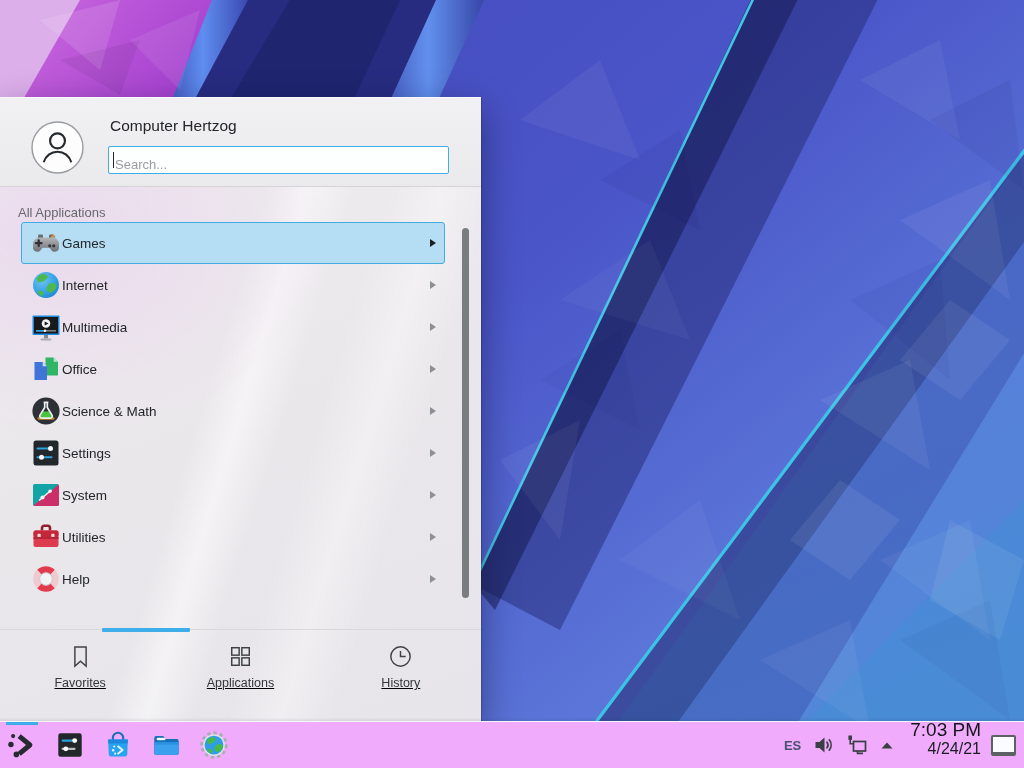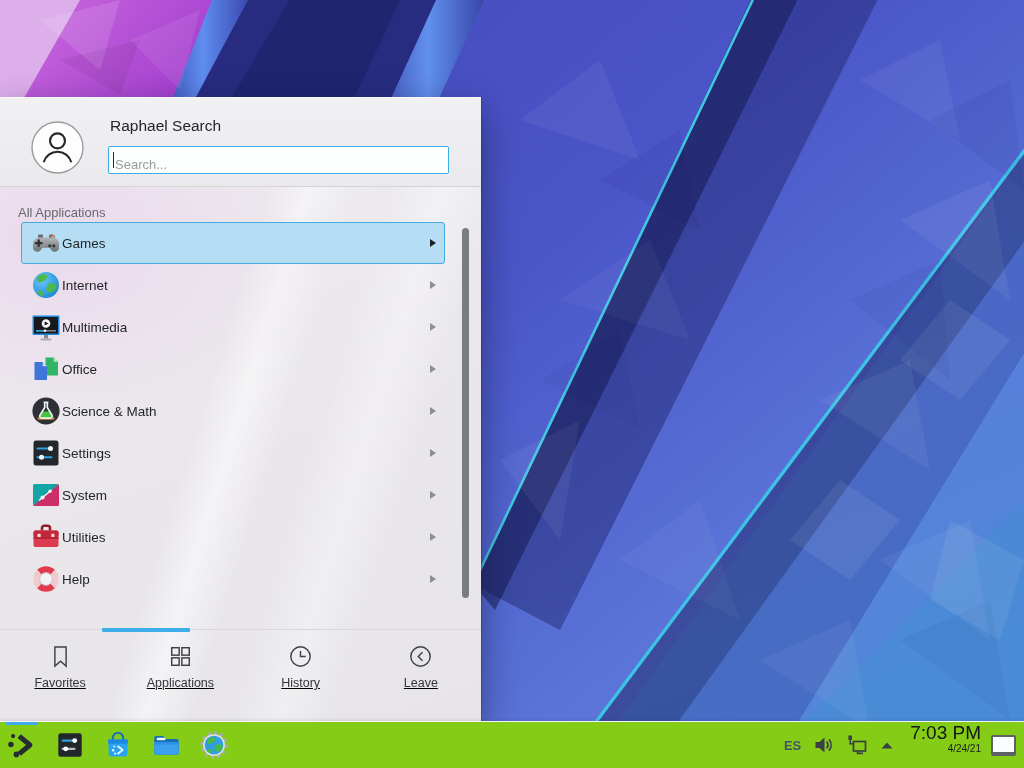--- a/index.html
+++ b/index.html
@@ -38,34 +38,34 @@
   .cat-row.selected .cat-arrow{border-left-color:#1d2023;}
   .scrollbar{position:absolute;right:12px;top:130px;width:7px;height:370px;background:#797d80;border-radius:3.5px;}
   .menu-footer{position:absolute;left:0;right:0;bottom:0;height:92px;border-top:1px solid #d9d7da;text-decoration:underline;}
   .tab-indicator{position:absolute;top:-2px;left:102px;width:88px;height:4px;background:#3daee9;border-radius:1px;}
   .tabs{display:flex;height:100%;}
   .tab{flex:1;display:flex;flex-direction:column;align-items:center;padding-top:13px;cursor:default;}
   .tab svg{width:27px;height:27px;display:block;}
   .tab-label{margin-top:6px;font-size:12.5px;color:#32363a;}
 
   
-  .taskbar{position:absolute;left:0;bottom:0;width:100%;height:46px;background:#84cc16;
+  .taskbar{position:absolute;left:0;bottom:0;width:100%;height:46px;background:#f0abfc;
     border-top:1px solid #f5f6f7;box-shadow:0 -1px 3px rgba(30,30,60,0.12);}
   .task-apps{position:absolute;left:6px;top:0;height:100%;display:flex;align-items:center;gap:16px;}
   .task-btn{width:32px;height:32px;position:relative;display:flex;align-items:center;justify-content:center;}
   .task-btn svg{width:30px;height:30px;display:block;}
   .task-btn.active::before{content:"";position:absolute;left:0px;right:0px;top:-7px;height:3px;background:#3daee9;}
   .tray{position:absolute;right:0;top:0;height:100%;display:flex;align-items:center;padding-right:8px;}
   .kbd{font-size:13px;font-weight:bold;color:#46536e;margin-right:12px;}
   .tray-icon{width:22px;height:22px;margin-right:11px;display:flex;align-items:center;justify-content:center;}
   .tray-icon svg{width:22px;height:22px;display:block;}
   .tray-icon.caret-up{width:16px;}
   .clock{text-align:right;margin:0 10px 13px 4px;line-height:1;}
   .time{font-size:19px;color:#141618;}
-  .date{font-size:10px;color:#1b1e21;margin-top:2px;}
+  .date{font-size:16px;color:#1b1e21;margin-top:2px;}
   .show-desktop{width:25px;height:21px;box-sizing:border-box;background:#fbfcfd;
     border:2px solid #5c6166;border-bottom-width:4px;border-radius:2px;}
 </style>
 </head>
 <body>
 
 <div class="screen">
 
   <svg class="wallpaper" viewBox="0 0 1024 768" preserveAspectRatio="none">
     <defs>
@@ -144,21 +144,21 @@
 
   <div class="menu">
     <div class="menu-header">
       <div class="avatar">
         <svg viewBox="0 0 52 52">
           <circle cx="26" cy="26" r="25" fill="#fdfdfd" stroke="#9a9da0" stroke-width="1.4"></circle>
           <circle cx="26" cy="19.5" r="7.3" fill="none" stroke="#26292c" stroke-width="2.1"></circle>
           <path d="M12.5 40.5a14 14 0 0127 0" fill="none" stroke="#26292c" stroke-width="2.1"></path>
         </svg>
       </div>
-      <div class="user-name">Raphael Search</div>
+      <div class="user-name">Computer Hertzog</div>
       <div class="search-wrap">
         <input class="search" placeholder="Search..." style="">
         <div class="caret"></div>
       </div>
     </div>
     <div class="section-label">All Applications</div>
     <div class="cat-list" id="category-list">
         <div class="cat-row selected">
           <span class="cat-icon">
             <svg viewBox="0 0 32 32">
@@ -329,29 +329,20 @@
           </div>
           <div class="tab">
             <span>
               <svg viewBox="0 0 24 24" fill="none" stroke="#3f4347" stroke-width="1.3">
                 <circle cx="12" cy="12" r="8.6"></circle>
                 <path d="M12 7.2V12h4.6"></path>
               </svg>
             </span>
             <span class="tab-label">History</span>
           </div>
-          <div class="tab">
-            <span>
-              <svg viewBox="0 0 24 24" fill="none" stroke="#3f4347" stroke-width="1.3">
-                <circle cx="12" cy="12" r="8.6"></circle>
-                <path d="M13.8 8.2 10 12l3.8 3.8"></path>
-              </svg>
-            </span>
-            <span class="tab-label">Leave</span>
-          </div>
         </div>
     </div>
   </div>
 
   <div class="taskbar">
     <div class="task-apps" id="task-apps">
         <div class="task-btn active">
           <span>
             <svg viewBox="0 0 32 32">
               <g fill="#262b30">

